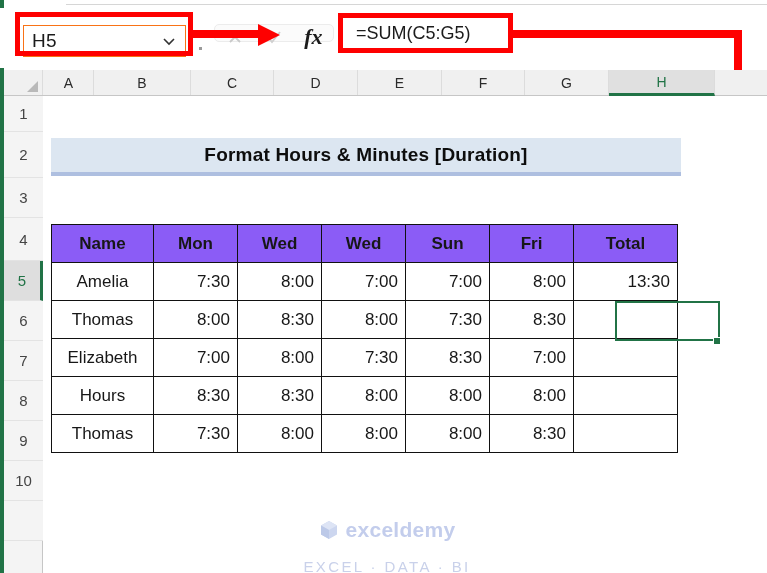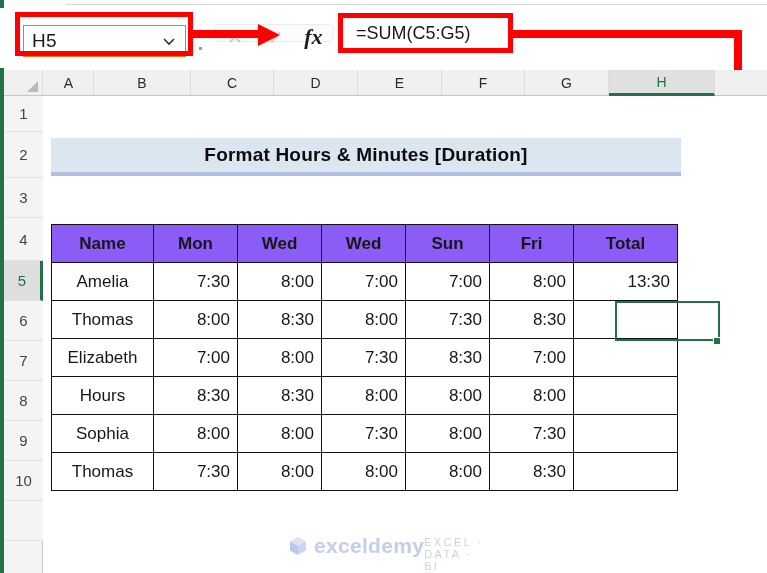--- a/index.html
+++ b/index.html
@@ -130,25 +130,25 @@
     position:absolute; left:611px; top:231px; width:105px; height:40px;
     border:2px solid #217346; background:transparent;
   }
   .selhandle{
     position:absolute; left:709px; top:267px; width:8px; height:8px;
     background:#217346; border:1px solid #ffffff;
   }
 
   
   .wm{ position:absolute; left:287px; top:524px; width:200px; height:44px;
-       display:flex; flex-direction:row; align-items:center; justify-content:center; }
+       display:flex; flex-direction:column; align-items:center; justify-content:center; }
   .wm-top{ display:flex; align-items:center; gap:5px; }
   .wm-cube{ width:22px; height:22px; position:relative; }
   .wm-name{ font-size:21px; font-weight:bold; color:#c3cdec; letter-spacing:.3px; }
-  .wm-sub{ font-size:11px; color:#c9d1ea; letter-spacing:2.4px; margin-top:16px; }
+  .wm-sub{ font-size:15px; color:#c9d1ea; letter-spacing:2.4px; margin-top:16px; }
 </style>
 </head>
 <body>
 
 <div id="root">
 
   <div class="left-strip"></div>
   <div class="top-rule"></div>
 
   <div class="fbar-row">
@@ -277,29 +277,20 @@
         <tr>
           <td class="c-name">Hours</td>
           <td class="c-day">8:30</td>
           <td class="c-day">8:30</td>
           <td class="c-day">8:00</td>
           <td class="c-day">8:00</td>
           <td class="c-day">8:00</td>
           <td class="c-tot"></td>
         </tr>
         <tr>
-          <td class="c-name">Sophia</td>
-          <td class="c-day">8:00</td>
-          <td class="c-day">8:00</td>
-          <td class="c-day">7:30</td>
-          <td class="c-day">8:00</td>
-          <td class="c-day">7:30</td>
-          <td class="c-tot"></td>
-        </tr>
-        <tr>
           <td class="c-name">Thomas</td>
           <td class="c-day">7:30</td>
           <td class="c-day">8:00</td>
           <td class="c-day">8:00</td>
           <td class="c-day">8:00</td>
           <td class="c-day">8:30</td>
           <td class="c-tot"></td>
         </tr>
       </tbody>
     </table>

